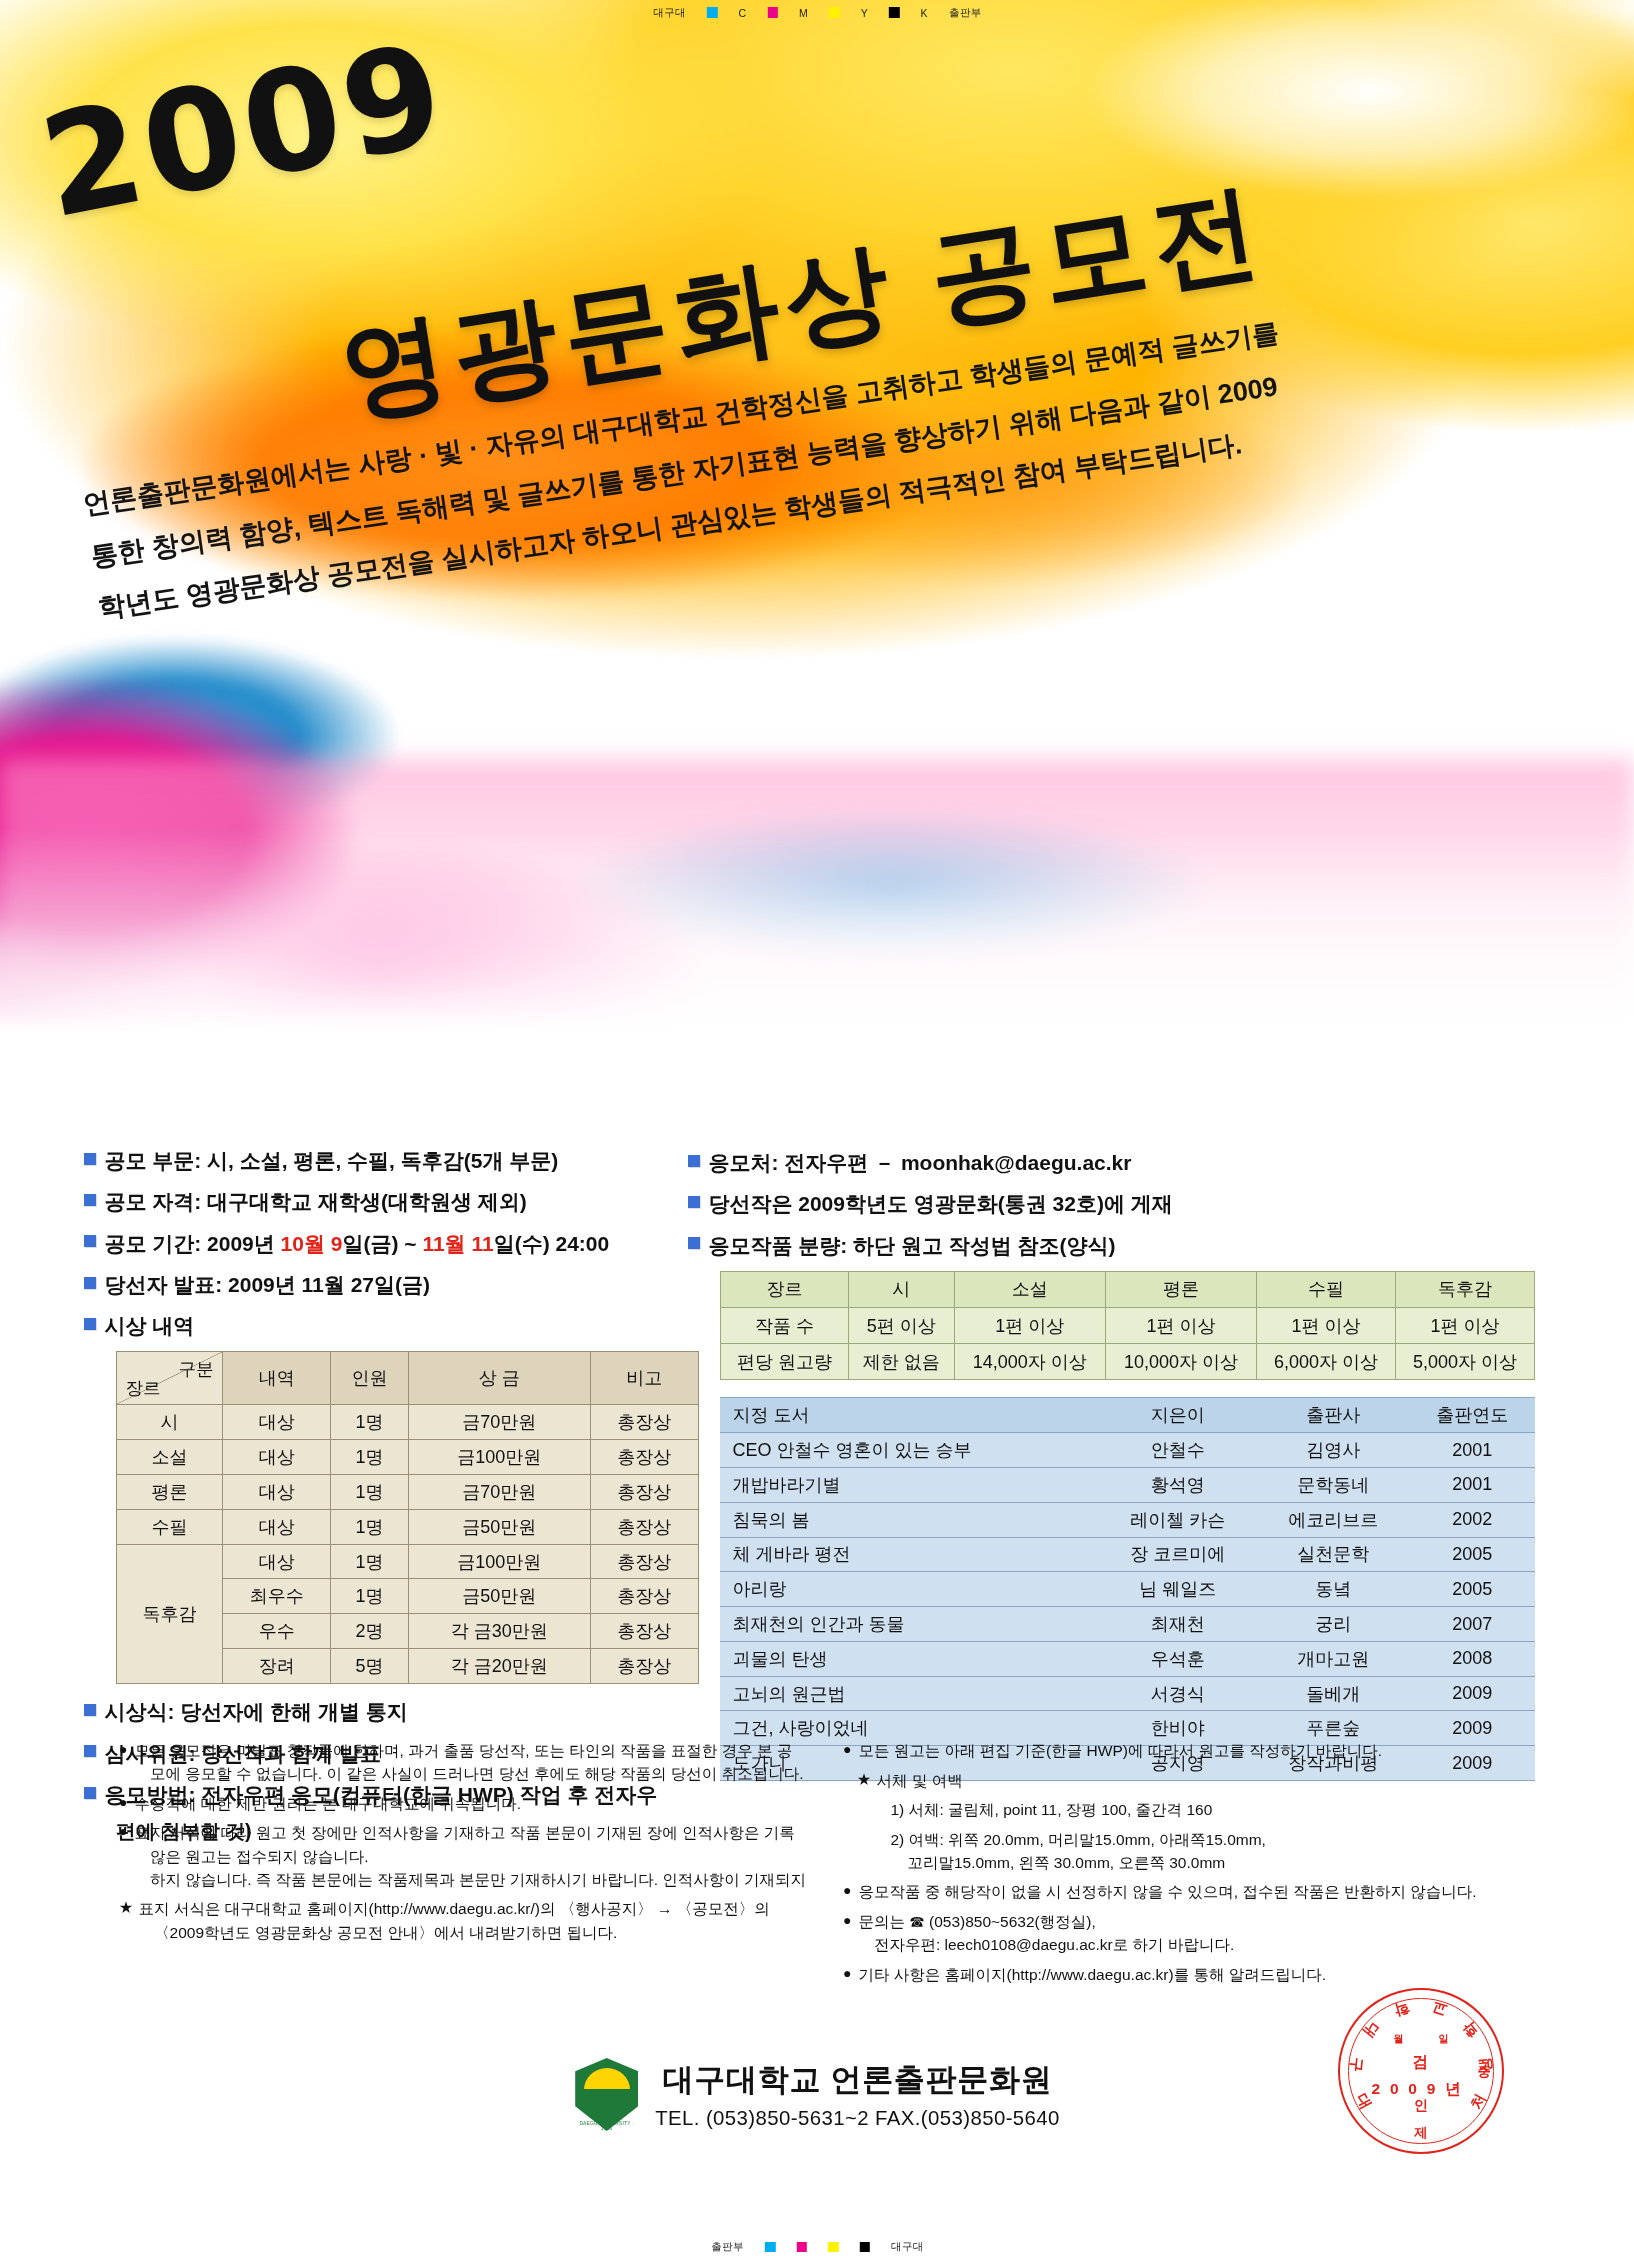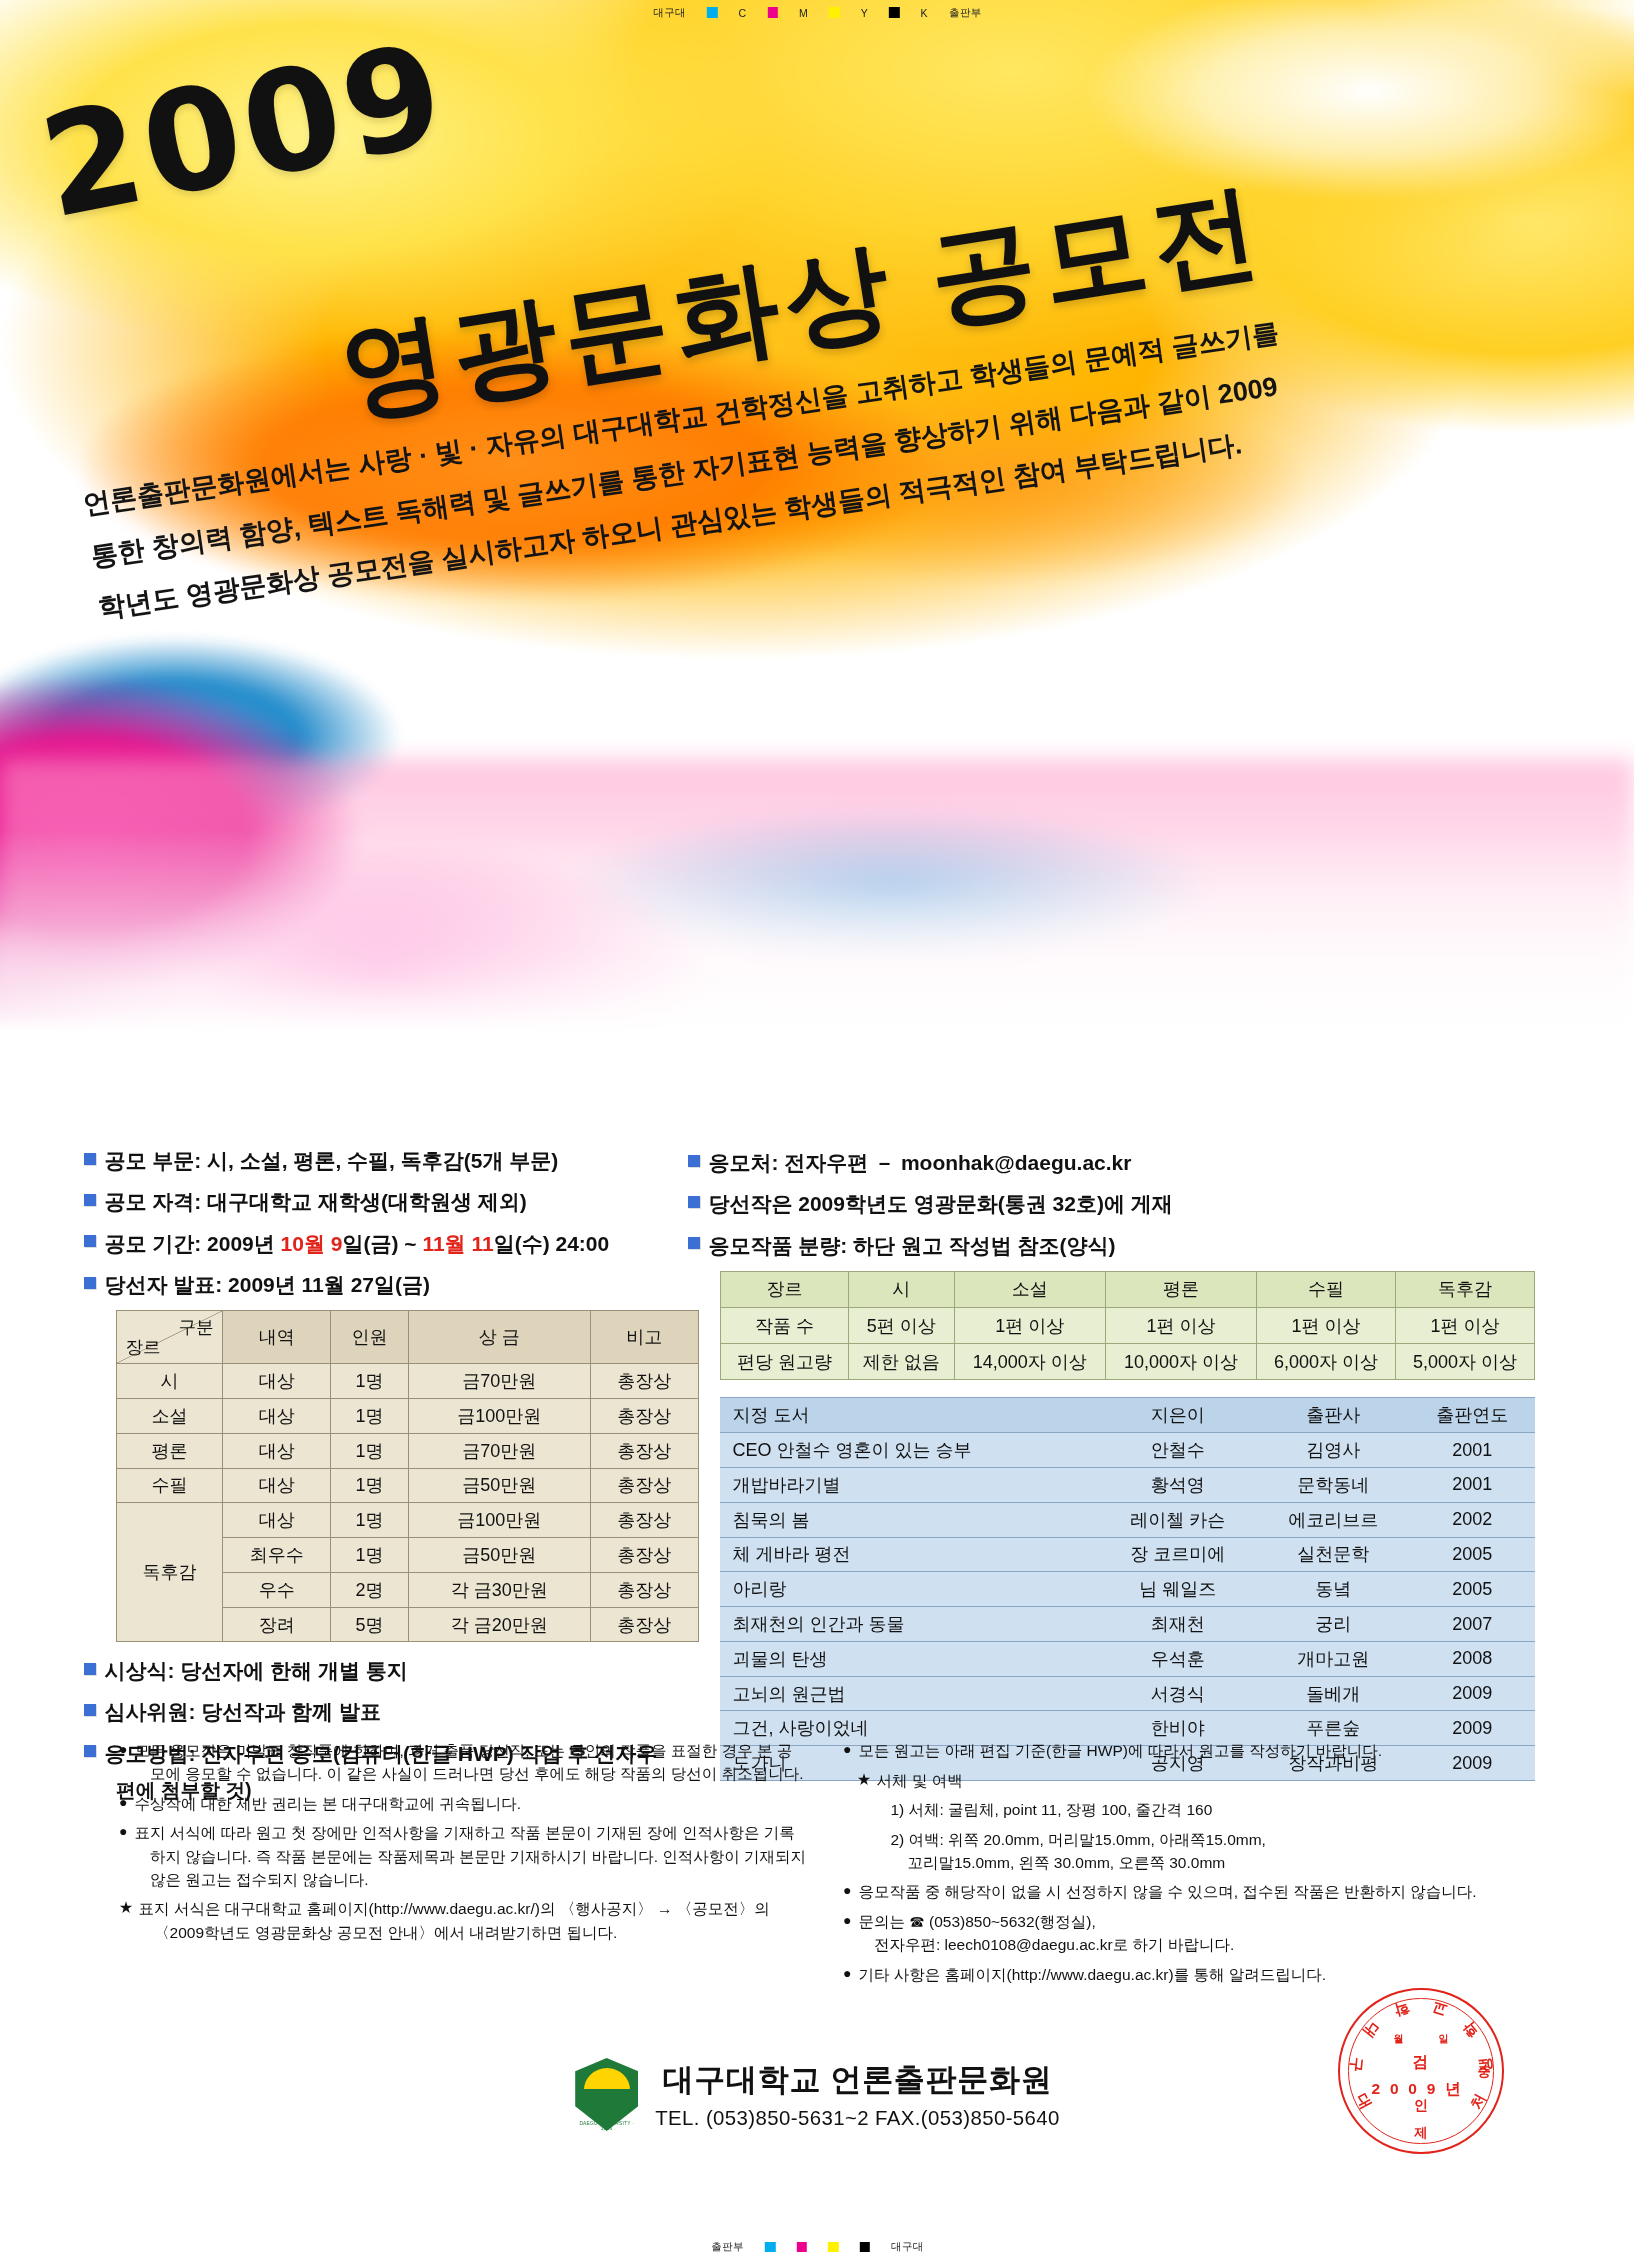--- a/index.html
+++ b/index.html
@@ -275,20 +275,24 @@
       <span class="txt">공모 자격: 대구대학교 재학생(대학원생 제외)</span>
     </div>
     <div class="bullet">
       <span class="sq"></span>
       <span class="txt" id="period-label">공모 기간: 2009년 <span class="red">10월 9</span>일(금) ~ <span class="red">11월 11</span>일(수) 24:00</span>
     </div>
     <div class="bullet">
       <span class="sq"></span>
       <span class="txt">당선자 발표: 2009년 11월 27일(금)</span>
     </div>
+    <div class="bullet">
+      <span class="sq"></span>
+      <span class="txt">시상 내역</span>
+    </div>
 
     <table class="tbl-prize">
       <tbody>
           <tr>
         <td class="diagcell">
           <span class="slash"></span>
           <span class="l1">구분</span>
           <span class="l2">장르</span>
         </td>
         <td class="hd">내역</td>
@@ -502,22 +506,22 @@
       <span class="dot">●</span>
       <span class="t">
         <span>수상작에 대한 제반 권리는 본 대구대학교에 귀속됩니다.</span>
       </span>
     </div>
 
     <div class="note">
       <span class="dot">●</span>
       <span class="t">
         <span>표지 서식에 따라 원고 첫 장에만 인적사항을 기재하고 작품 본문이 기재된 장에 인적사항은 기록</span>
+        <span class="ind">않은 원고는 접수되지 않습니다.</span>
         <span class="ind">하지 않습니다. 즉 작품 본문에는 작품제목과 본문만 기재하시기 바랍니다. 인적사항이 기재되지</span>
-        <span class="ind">않은 원고는 접수되지 않습니다.</span>
       </span>
     </div>
 
     <div class="note">
       <span class="dot">★</span>
       <span class="t">
         <span>표지 서식은 대구대학교 홈페이지(http://www.daegu.ac.kr/)의 〈행사공지〉 → 〈공모전〉의</span>
         <span class="ind">〈2009학년도 영광문화상 공모전 안내〉에서 내려받기하면 됩니다.</span>
       </span>
     </div>

